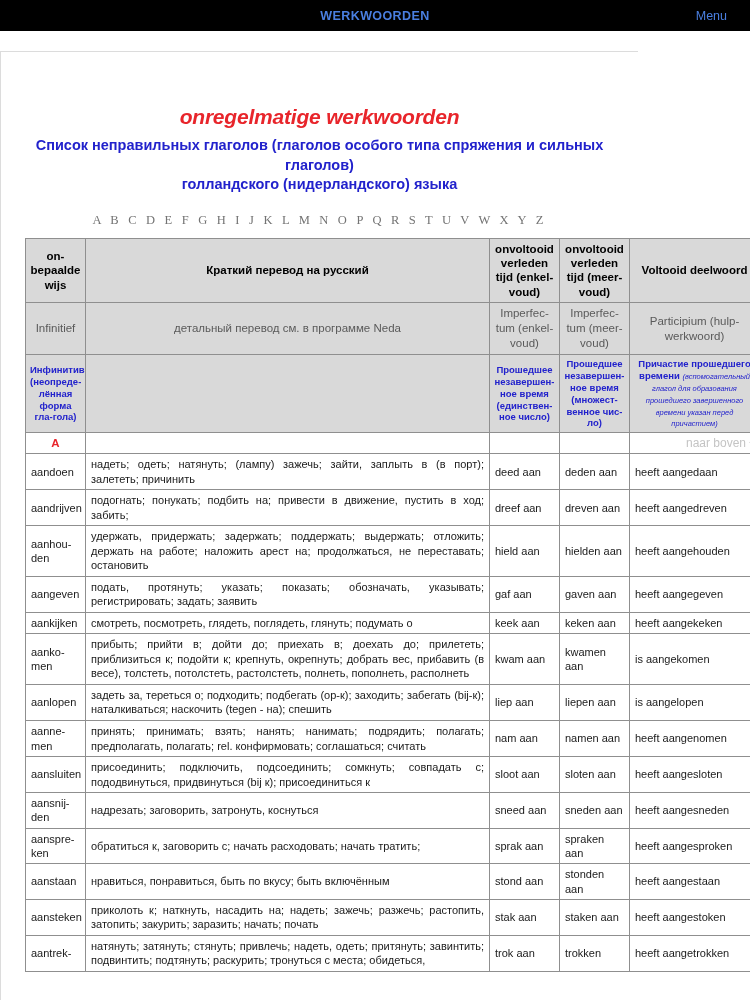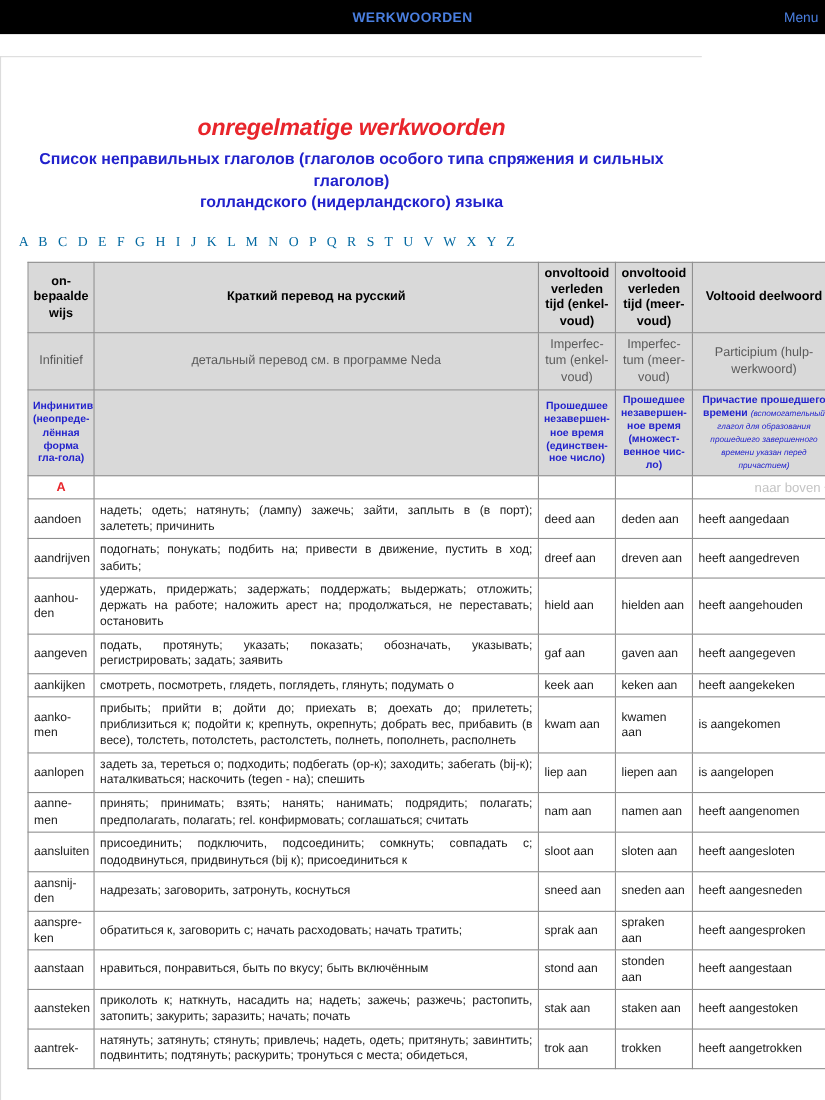--- a/index.html
+++ b/index.html
@@ -28,21 +28,21 @@
     flex: 0 0 auto;
   }
   .topbar-title {
     color: #4a7fe0;
     font-size: 12.5px;
     font-weight: bold;
     letter-spacing: 0.4px;
   }
   .topbar-menu {
     position: absolute;
-    right: 6px;
+    right: 23px;
     top: 50%;
     transform: translateY(-50%);
     color: #4a7fe0;
     font-size: 12.5px;
   }
 
   
   .content-frame {
     border-top: 1px solid #dcdcdc;
     border-left: 1px solid #dcdcdc;
@@ -67,22 +67,23 @@
   .title-sub {
     text-align: center;
     color: #2222cc;
     font-size: 14.5px;
     font-weight: bold;
     line-height: 1.35;
     margin: 7px 0 0 0;
     padding: 0 8px;
   }
   .alphabet {
+    text-align: center;
     margin: 18px 0 10px 0;
-    color: #0369a1;
+    color: #737373;
     font-size: 12.5px;
     letter-spacing: 3.2px;
     font-family: "Liberation Serif", serif;
   }
 
   
   table.verbs {
     border-collapse: collapse;
     width: 734px;
     margin: 0 0 0 8px;

